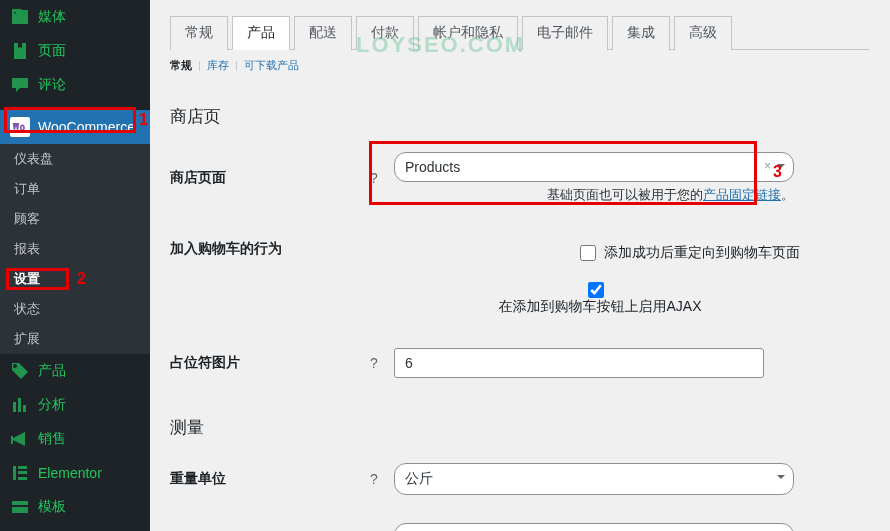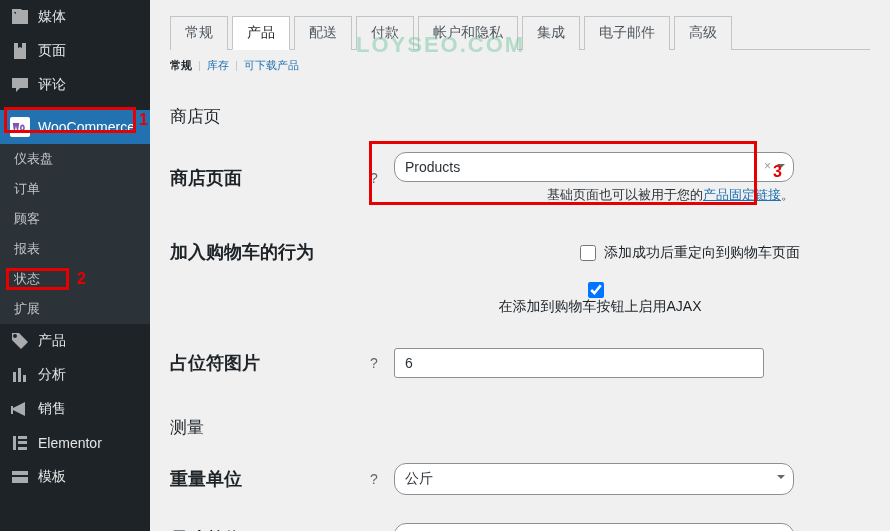--- a/index.html
+++ b/index.html
@@ -1,19 +1,19 @@
 <!DOCTYPE html>
 <html><head>
   <meta charset="utf-8">
   <style>
     * { margin: 0; padding: 0; box-sizing: border-box; }
     body { font-family: -apple-system, BlinkMacSystemFont, "Segoe UI", sans-serif; font-size: 13px; color: #3c434a; background: #f0f0f1; width: 890px; height: 531px; overflow: hidden; position: relative; }
     
     .sidebar { width: 150px; background: #1d2327; color: #fff; height: 531px; float: left; position: relative; }
-    .sidebar-item { display: flex; align-items: center; padding: 7px 8px 7px 10px; color: #e5e5e5; cursor: pointer; font-size: 14px; }
+    .sidebar-item { display: flex; align-items: center; padding: 7px 8px 7px 10px; color: #22c55e; cursor: pointer; font-size: 14px; }
     .sidebar-item.active { background: #2271b1; color: #fff; }
     .sidebar-item .icon { width: 20px; height: 20px; margin-right: 8px; display: inline-flex; align-items: center; justify-content: center; opacity: 0.7; }
     .sidebar-item.active .icon { opacity: 1; }
     .sidebar-sub { padding: 6px 8px 6px 14px; color: #c3c4c7; cursor: pointer; font-size: 13px; background: #2c3338; }
     .sidebar-sub.current { color: #fff; font-weight: 600; }
     
     .content { margin-left: 150px; padding: 0 20px 20px 20px; height: 531px; overflow-y: auto; }
     
     .tabs { margin-top: 16px; border-bottom: 1px solid #c3c4c7; display: flex; }
     .tab { padding: 7px 14px; background: #f0f0f1; border: 1px solid #c3c4c7; border-bottom: none; margin-right: 4px; margin-bottom: -1px; color: #50575e; cursor: pointer; font-size: 14px; }
@@ -21,21 +21,21 @@
     
     .subtabs { padding: 8px 0; font-size: 11px; }
     .subtabs span { margin-right: 3px; }
     .subtabs .stab { color: #2271b1; cursor: pointer; }
     .subtabs .stab.active { color: #1d2327; font-weight: 600; }
     .subtabs .sep { color: #c3c4c7; }
     
     h2.section { font-size: 1.3em; font-weight: 400; margin: 24px 0 10px 0; color: #1d2327; }
     
     .form-row { display: flex; align-items: center; padding: 14px 0; }
-    .form-row .label { width: 200px; font-size: 18px; color: #1d2327; font-weight: 600; }
+    .form-row .label { width: 200px; font-size: 14px; color: #1d2327; font-weight: 600; }
     .form-row .help { width: 18px; color: #666; margin-right: 6px; font-size: 14px; }
     .form-row .field { flex: 1; max-width: 400px; }
     
     .select-box { border: 1px solid #8c8f94; border-radius: 12px; background: #fff; padding: 6px 28px 6px 10px; position: relative; font-size: 14px; color: #2c3338; }
     .select-box .clear { position: absolute; right: 22px; top: 6px; color: #999; font-size: 12px; }
     .select-box .caret { position: absolute; right: 8px; top: 11px; border-left: 4px solid transparent; border-right: 4px solid transparent; border-top: 4px solid #666; }
     
     .desc-link { font-size: 13px; color: #2c3338; margin-top: 4px; text-align: right; }
     .desc-link a { color: #2271b1; text-decoration: underline; }
     
@@ -83,20 +83,21 @@
         <svg width="16" height="16" viewBox="0 0 20 20" fill="currentColor">
           <path d="M1 5c0 0 1 10 2 10s2-7 2-7 1 7 2 7 2-10 2-10M13 7c-2 0-3 2-3 4s1 4 3 4 3-2 3-4-1-4-3-4zm0 2c1 0 1 1 1 2s0 2-1 2-1-1-1-2 0-2 1-2z"></path>
         </svg>
       </span>
     <span>WooCommerce</span>
   </div>
   <div class="sidebar-sub">仪表盘</div>
   <div class="sidebar-sub">订单</div>
   <div class="sidebar-sub">顾客</div>
   <div class="sidebar-sub">报表</div>
+  <div class="sidebar-sub current">设置</div>
   <div class="sidebar-sub">状态</div>
   <div class="sidebar-sub">扩展</div>
 
   <div class="sidebar-item">
     <span class="icon">
         <svg width="20" height="20" viewBox="0 0 20 20" fill="currentColor">
           <path d="M2 2h7l9 9-7 7-9-9V2zm3 5a2 2 0 100-4 2 2 0 000 4z"></path>
         </svg>
       </span>
     <span>产品</span>
@@ -139,22 +140,22 @@
 
 </div>
 
 <div class="content">
   <div class="tabs">
     <div class="tab">常规</div>
     <div class="tab active">产品</div>
     <div class="tab">配送</div>
     <div class="tab">付款</div>
     <div class="tab">帐户和隐私</div>
+    <div class="tab">电子邮件</div>
     <div class="tab">集成</div>
-    <div class="tab">电子邮件</div>
     <div class="tab">高级</div>
   </div>
 
   <div class="subtabs">
     <span class="stab active">常规</span>
     <span class="sep">|</span>
     <span class="stab">库存</span>
     <span class="sep">|</span>
     <span class="stab">可下载产品</span>
   </div>

